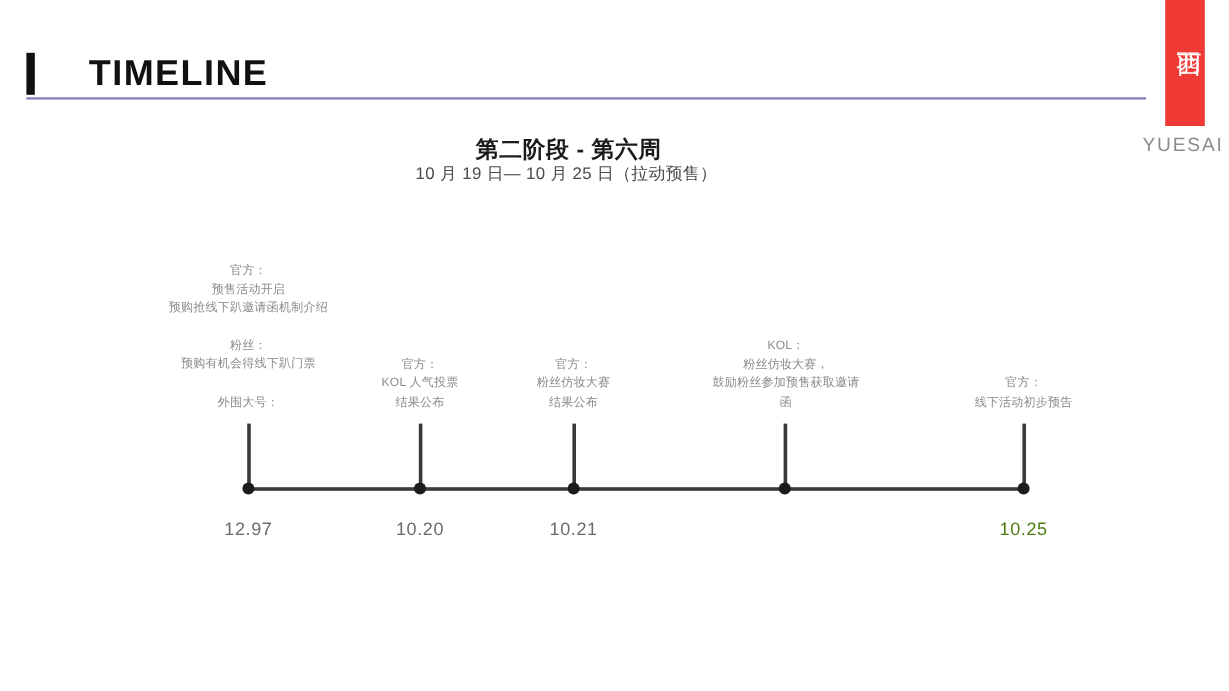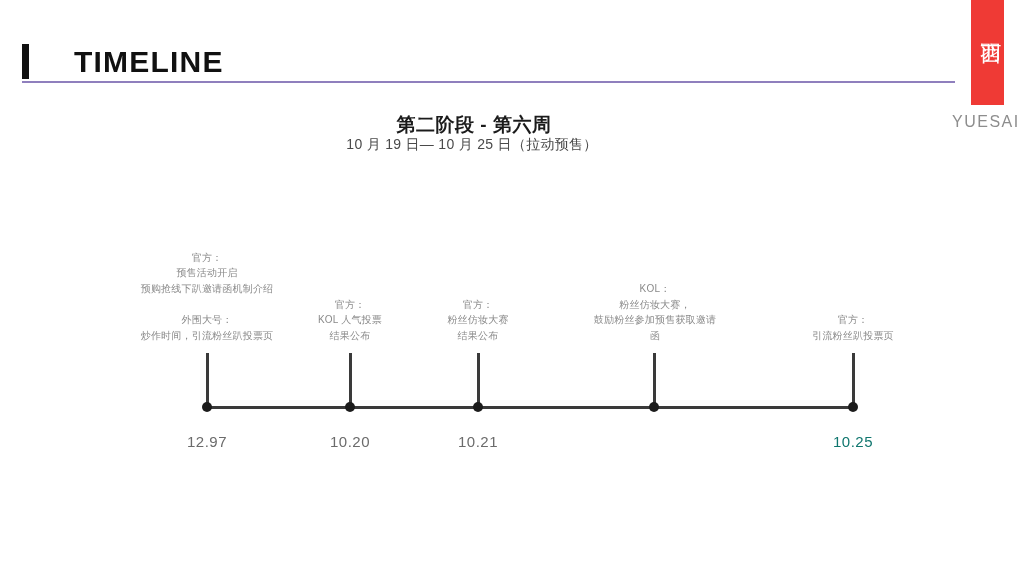--- a/index.html
+++ b/index.html
@@ -209,32 +209,35 @@
         <div class="tl-dot" style="background: rgb(28, 28, 28);"></div>
         <div class="tl-date" style="color: rgb(107, 107, 107);">10.21</div>
       </div>
       <div class="tl-node" style="left: 654px;">
         <div class="tl-stem" style="top: 353px; height: 53px; background: rgb(58, 58, 58);"></div>
         <div class="tl-dot" style="background: rgb(28, 28, 28);"></div>
       </div>
       <div class="tl-node" style="left: 853px;">
         <div class="tl-stem" style="top: 353px; height: 53px; background: rgb(58, 58, 58);"></div>
         <div class="tl-dot" style="background: rgb(28, 28, 28);"></div>
-        <div class="tl-date" style="color: #0f766e;">10.25</div>
+        <div class="tl-date" style="color: #4d7c0f;">10.25</div>
       </div>
     </div>
 <div class="tl-label" style="left: 107px; width: 200px; color: rgb(138, 138, 138); bottom: 233px;">
       <div style="margin-bottom: 16px;">
         <span class="lead">官方：</span>
         <span class="lead">预售活动开启</span>
         <span class="lead">预购抢线下趴邀请函机制介绍</span>
       </div>
+      <div style="margin-bottom: 16px;">
+        <span class="lead">粉丝：</span>
+        <span class="lead">预购有机会得线下趴门票</span>
+      </div>
       <div style="margin-bottom: 0px;">
         <span class="lead">外围大号：</span>
-        <span class="lead">炒作时间，引流粉丝趴投票页</span>
       </div>
     </div>
     <div class="tl-label" style="left: 290px; width: 120px; color: rgb(138, 138, 138); bottom: 233px;">
       <div style="margin-bottom: 0px;">
         <span class="lead">官方：</span>
         <span class="lead">KOL 人气投票</span>
         <span class="lead">结果公布</span>
       </div>
     </div>
     <div class="tl-label" style="left: 418px; width: 120px; color: rgb(138, 138, 138); bottom: 233px;">
@@ -247,16 +250,16 @@
     <div class="tl-label" style="left: 589px; width: 132px; color: rgb(138, 138, 138); bottom: 233px;">
       <div style="margin-bottom: 0px;">
         <span class="lead">KOL：</span>
         <span class="lead">粉丝仿妆大赛，</span>
         <span class="lead">鼓励粉丝参加预售获取邀请函</span>
       </div>
     </div>
     <div class="tl-label" style="left: 783px; width: 140px; color: rgb(138, 138, 138); bottom: 233px;">
       <div style="margin-bottom: 0px;">
         <span class="lead">官方：</span>
-        <span class="lead">引流粉丝趴投票页</span>
+        <span class="lead">线下活动初步预告</span>
       </div>
     </div>
   </div>
 
 </body></html>

